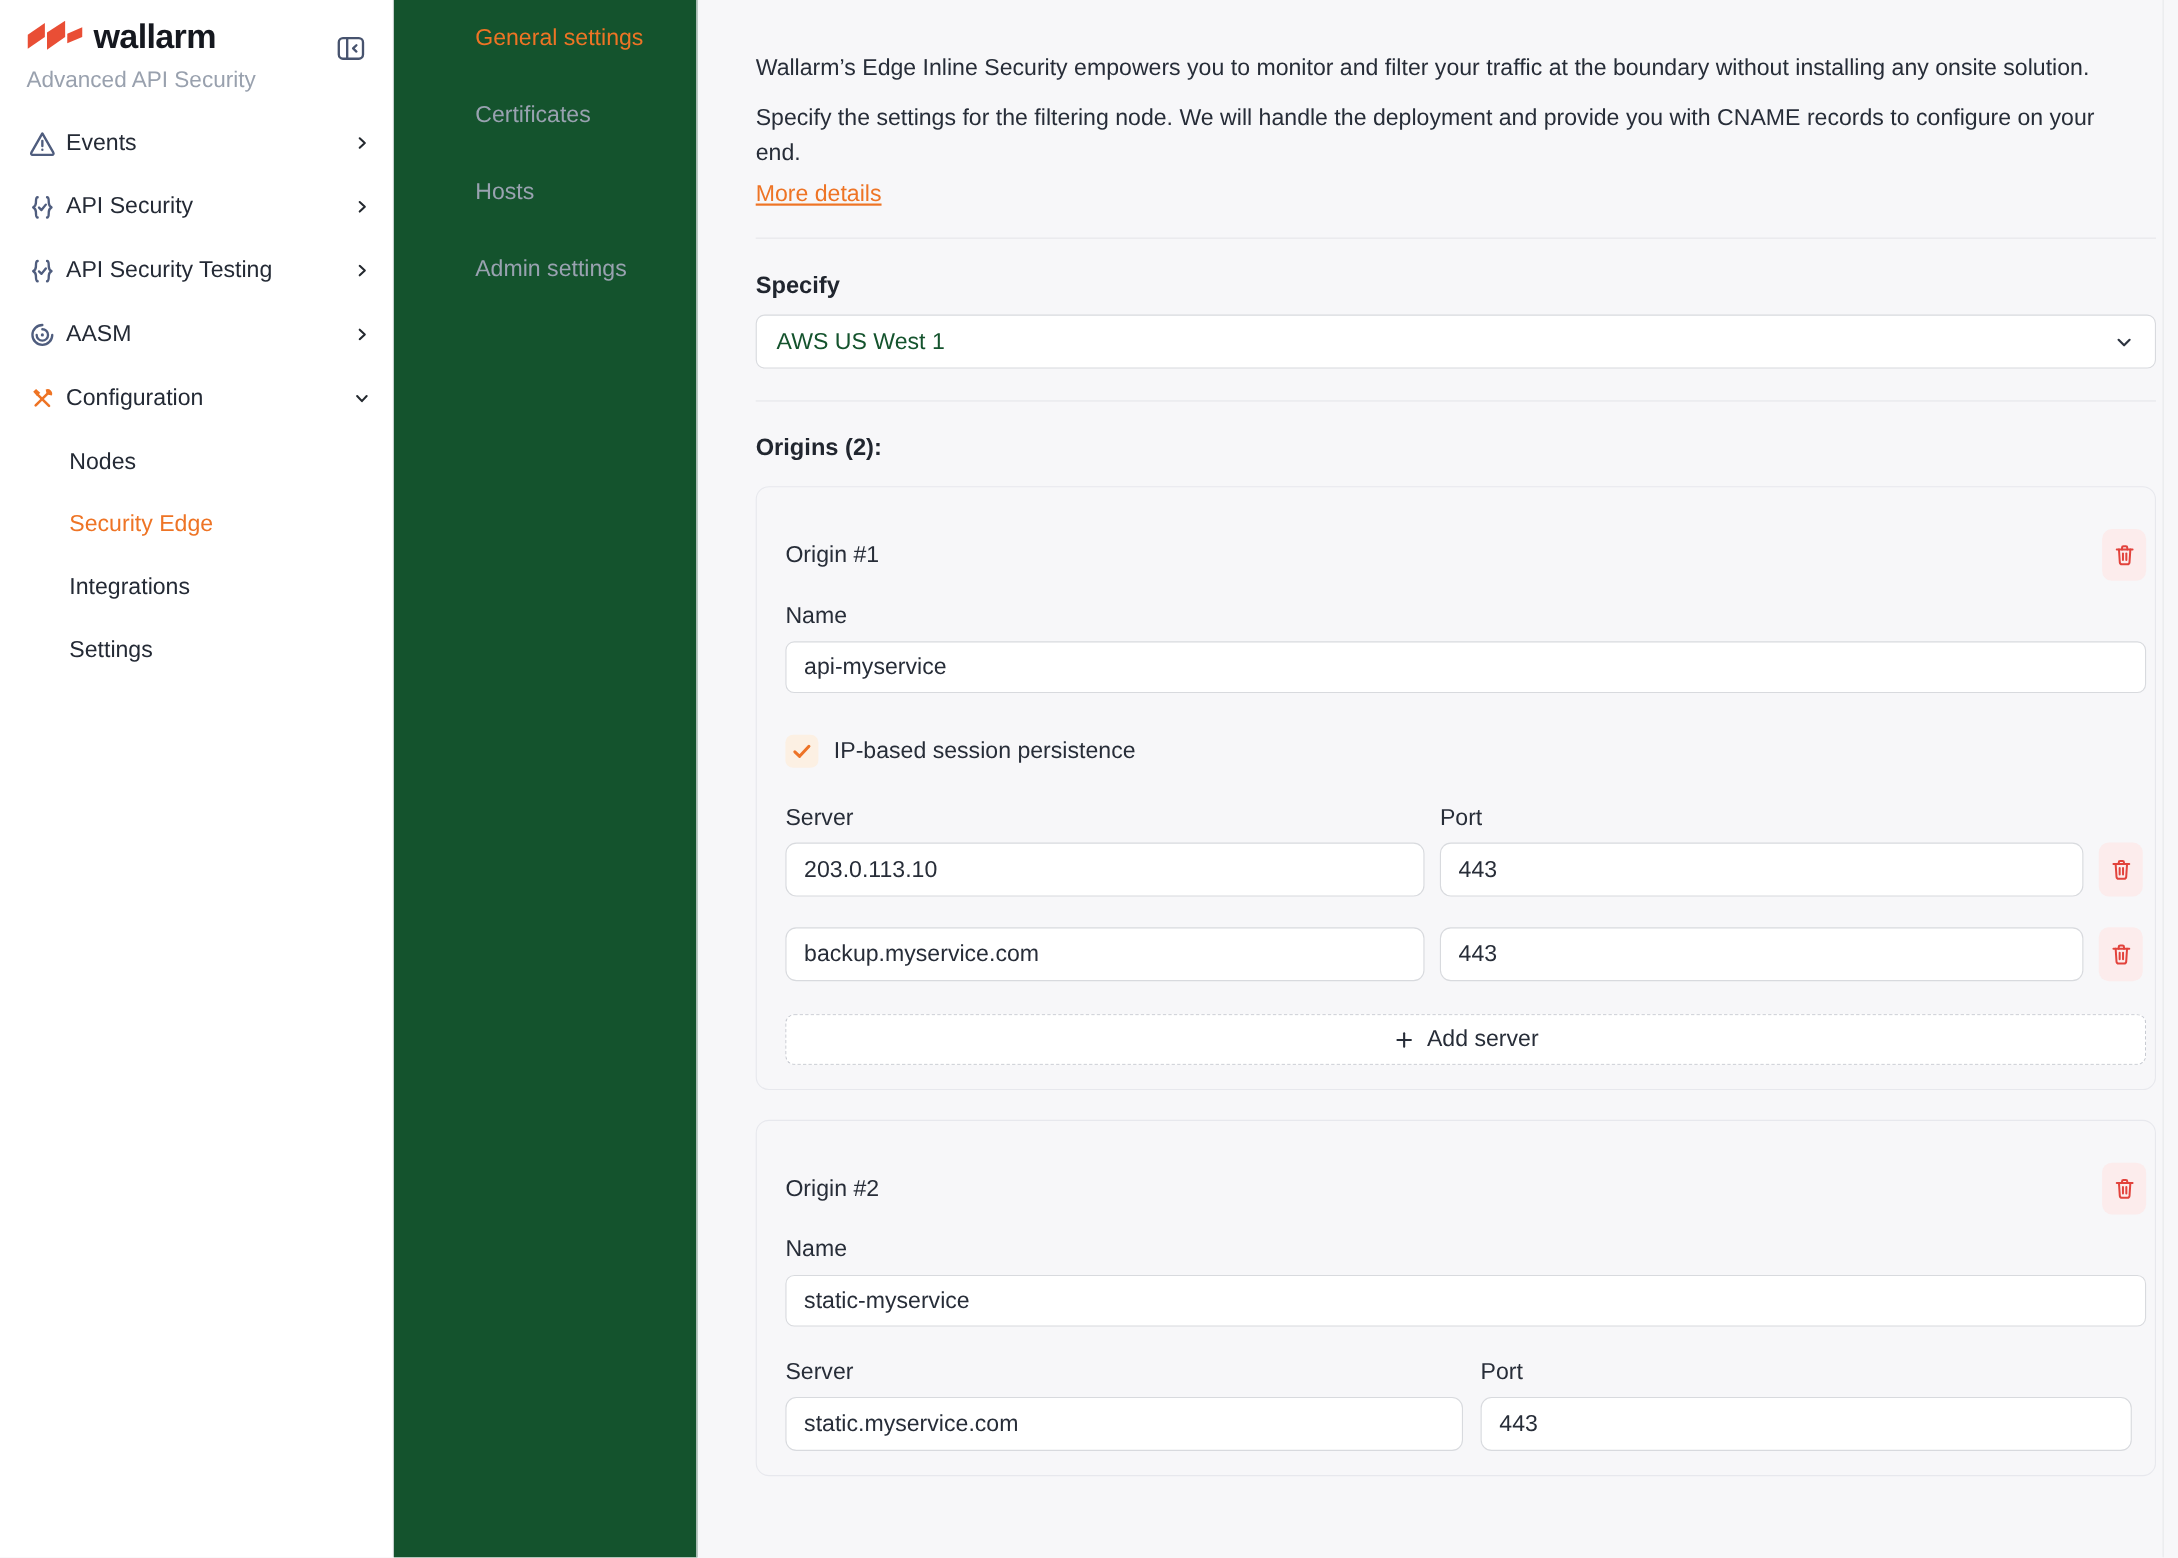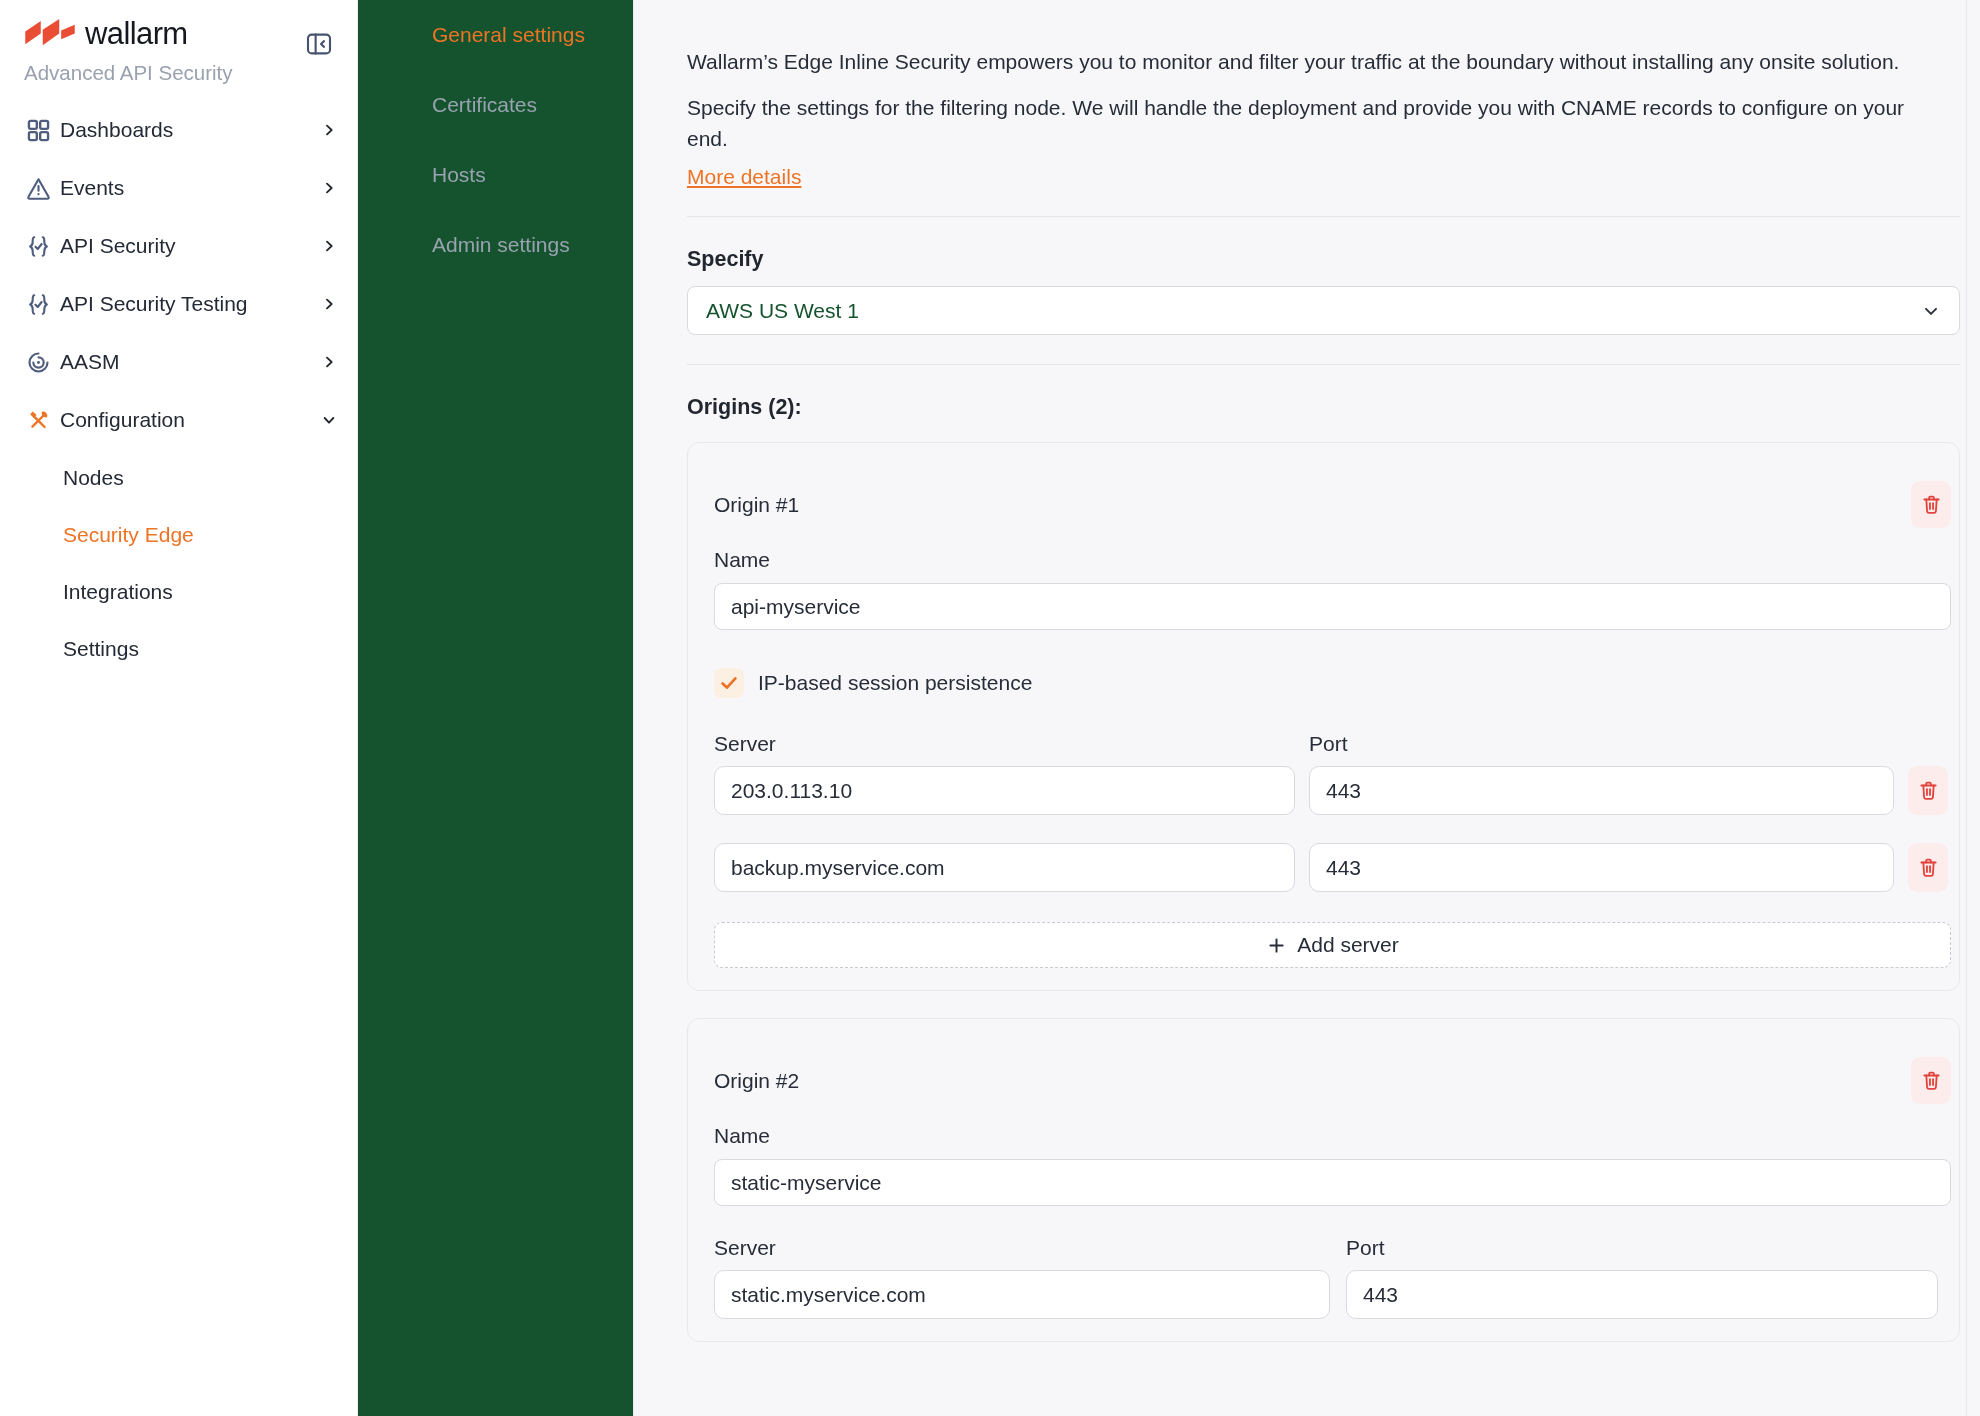--- a/index.html
+++ b/index.html
@@ -12,21 +12,21 @@
   }
   .app { position:relative; width:1980px; height:1416px; overflow:hidden; }
 
   
   .sidebar {
     position:absolute; left:0; top:0; width:358px; height:100%;
     background:#ffffff; border-right:1px solid #ececf1;
   }
   .brand { position:relative; padding:16px 24px 0 24px; }
   .brand-row { display:flex; align-items:center; gap:9px; height:36px; }
-  .brand-name { font-size:31px; font-weight:400; color:#15181f; letter-spacing:-0.6px; }
+  .brand-name { font-size:31px; font-weight:700; color:#15181f; letter-spacing:-0.6px; }
   .brand-subtitle { margin-top:9px; font-size:20.5px; color:#99a1ae; }
   .collapse-btn {
     position:absolute; top:26px; right:20px; width:36px; height:36px;
     background:none; border:none; padding:0; cursor:pointer;
     display:flex; align-items:center; justify-content:center;
   }
   .nav { margin-top:16px; }
   .nav-item { height:58px; display:flex; align-items:center; padding:0 20px 0 24px; cursor:pointer; }
   .nav-item .icn-box { width:28px; height:28px; margin-right:8px; display:flex; align-items:center; justify-content:center; }
   .nav-label { font-size:21px; color:#242a35; }
@@ -113,36 +113,20 @@
             <rect x="3.2" y="4.5" width="17.6" height="15" rx="3"></rect>
             <path d="M9.3 4.5 V19.5"></path>
             <path d="M16 9.7 L13.6 12 L16 14.3"></path>
           </svg>
         </span>
       </button>
     </div>
 
     <nav class="nav">
 
-      <div class="nav-item">
-        <span class="icn-box">
-          <svg width="27" height="27" viewBox="0 0 24 24" fill="none" stroke="#4f5d7e" stroke-width="2.1" stroke-linejoin="round">
-            <rect x="3.5" y="3.5" width="7" height="7" rx="1.4"></rect>
-              <rect x="13.5" y="3.5" width="7" height="7" rx="1.4"></rect>
-            <rect x="3.5" y="13.5" width="7" height="7" rx="1.4"></rect>
-              <rect x="13.5" y="13.5" width="7" height="7" rx="1.4"></rect>
-          </svg>
-        </span>
-        <span class="nav-label">Dashboards</span>
-        <span class="nav-chevron">
-          <svg width="16" height="16" viewBox="0 0 24 24" fill="none" stroke="#24292f" stroke-width="2.8" stroke-linecap="round" stroke-linejoin="round">
-              <path d="M9 5.5 L16 12 L9 18.5"></path>
-            </svg>
-        </span>
-      </div>
 
       <div class="nav-item">
         <span class="icn-box">
           <svg width="27" height="27" viewBox="0 0 24 24" fill="none" stroke="#4f5d7e" stroke-width="1.9" stroke-linecap="round" stroke-linejoin="round">
             <path d="M12 3.8 L20.9 19.4 a1.1 1.1 0 0 1 -1 1.7 H4.1 a1.1 1.1 0 0 1 -1 -1.7 Z"></path>
             <path d="M12 9.8 v4.2"></path>
               <path d="M12 17 v0.1"></path>
           </svg>
         </span>
         <span class="nav-label">Events</span>

